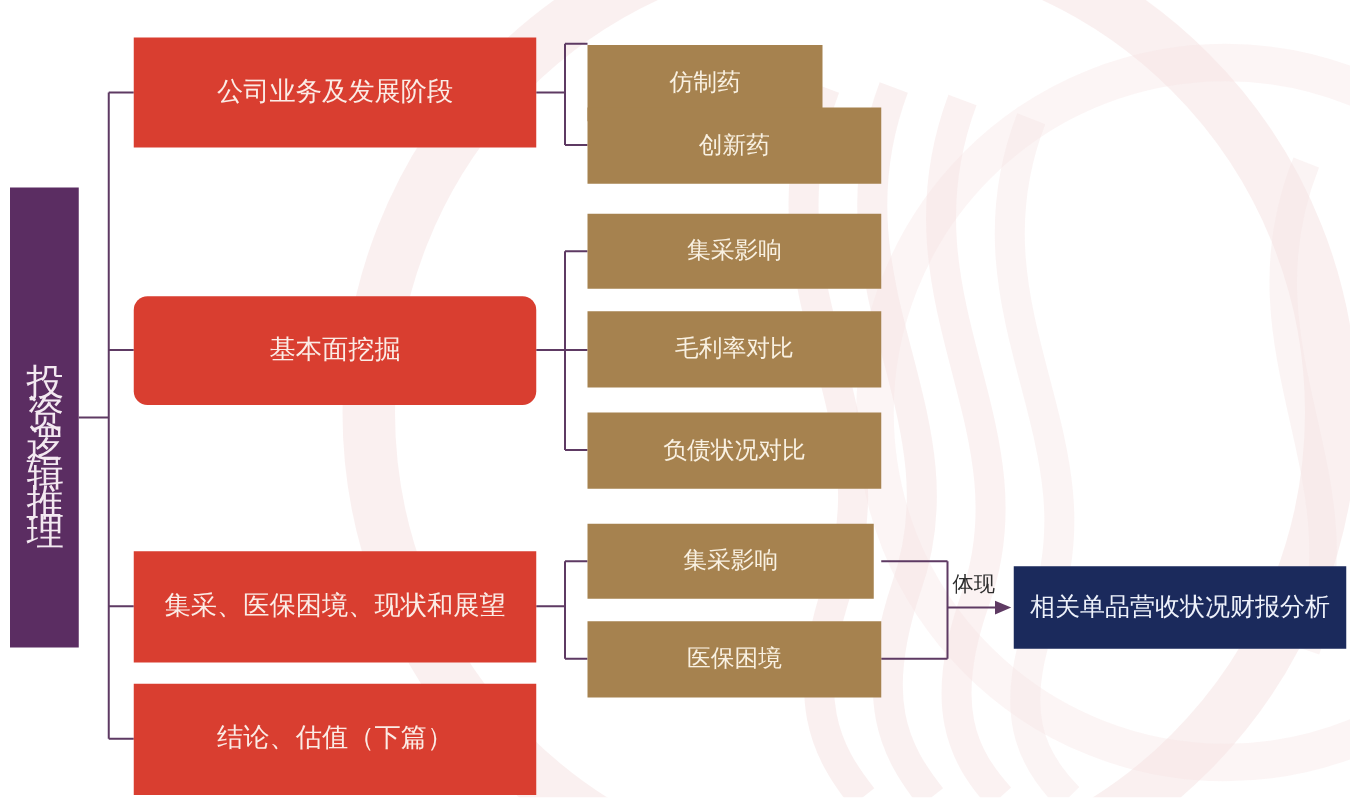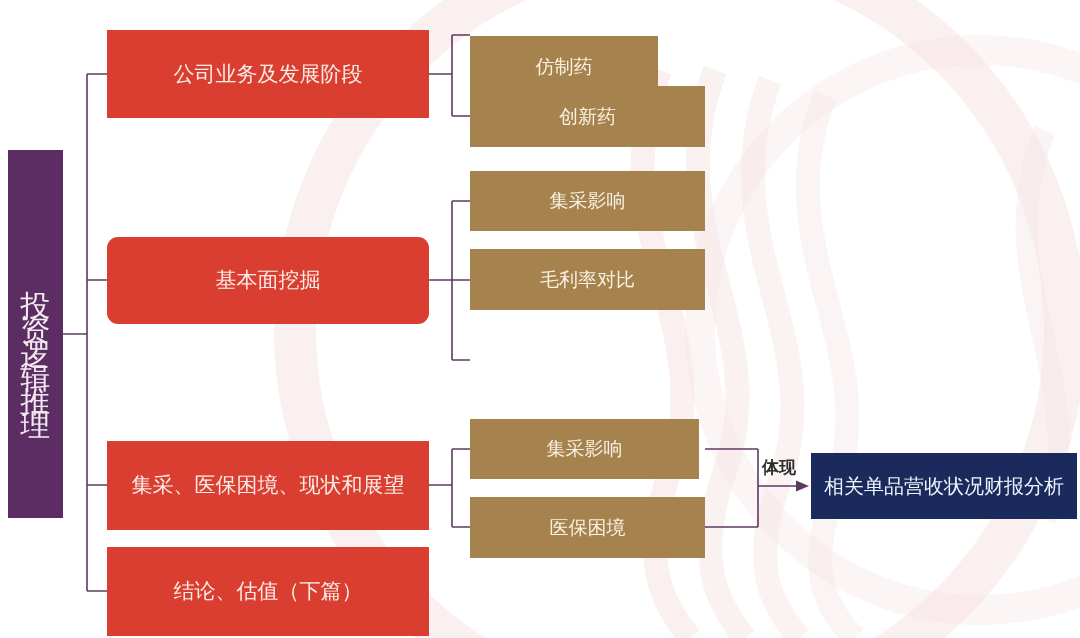--- a/index.html
+++ b/index.html
@@ -89,20 +89,21 @@
 
   <div class="node red" style="left:107px;top:30px;width:322px;height:88px;">公司业务及发展阶段</div>
   <div class="node red" style="left:107px;top:237px;width:322px;height:87px;border-radius:11px;">基本面挖掘</div>
   <div class="node red" style="left:107px;top:441px;width:322px;height:89px;">集采、医保困境、现状和展望</div>
   <div class="node red" style="left:107px;top:547px;width:322px;height:89px;">结论、估值（下篇）</div>
 
   <div class="node tan" style="left:470px;top:16px;width:188px;height:61px;margin-top:20px;">仿制药</div>
   <div class="node tan" style="left:470px;top:86px;width:235px;height:61px;">创新药</div>
   <div class="node tan" style="left:470px;top:171px;width:235px;height:60px;">集采影响</div>
   <div class="node tan" style="left:470px;top:249px;width:235px;height:61px;">毛利率对比</div>
+  <div class="node tan" style="left:470px;top:330px;width:235px;height:61px;">负债状况对比</div>
   <div class="node tan" style="left:470px;top:419px;width:229px;height:60px;">集采影响</div>
   <div class="node tan" style="left:470px;top:497px;width:235px;height:61px;">医保困境</div>
 
-  <div class="edge-label" style="left:762px;top:459px;font-weight:bold;">体现</div>
+  <div class="edge-label" style="left:762px;top:459px;">体现</div>
 
   <div class="node navy" style="left:811px;top:453px;width:266px;height:66px;">相关单品营收状况财报分析</div>
 
 </div>
 
 </body></html>

